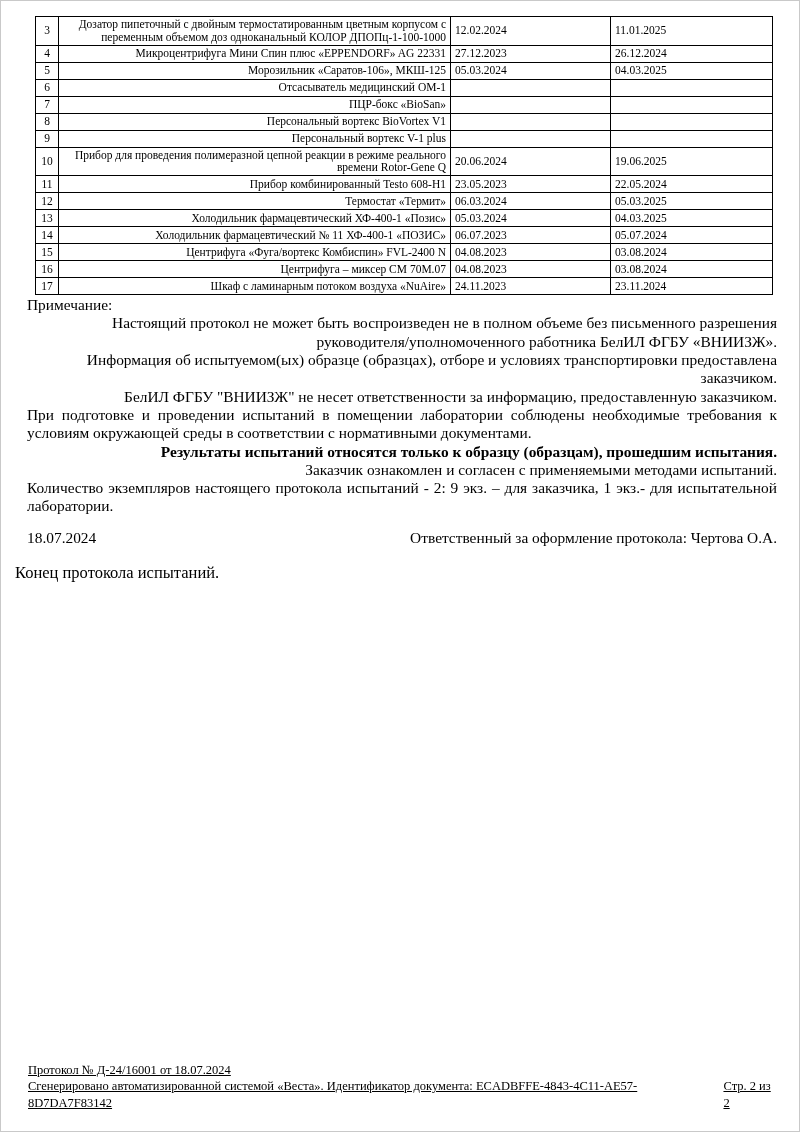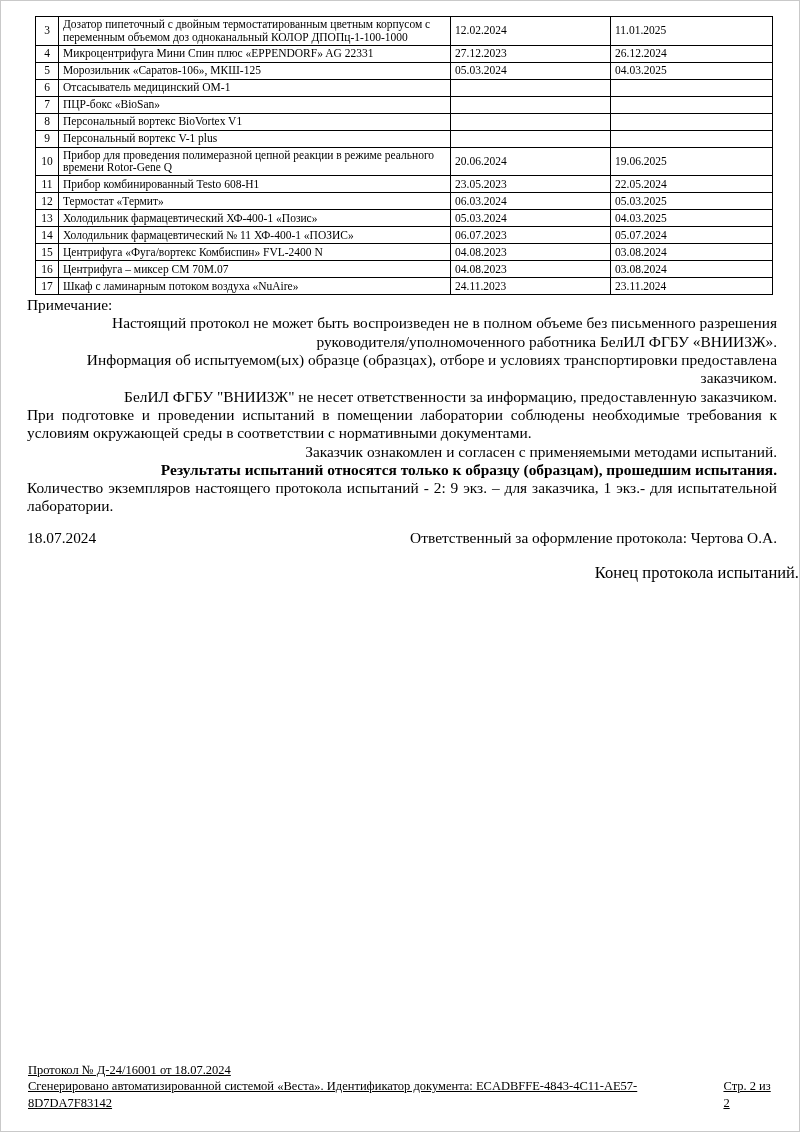--- a/index.html
+++ b/index.html
@@ -32,21 +32,21 @@
   table.equip td {
     border: 1px solid #000;
     font-size: 11.5px;
     line-height: 12.8px;
     padding: 1px 4px;
     vertical-align: middle;
     overflow: hidden;
   }
   table.equip tr { height: 17px; }
   td.num  { text-align: center; padding: 1px 1px; }
-  td.name { text-align: left; margin-left: 18px; }
+  td.name { text-align: right; margin-left: 18px; }
   td.date { text-align: left; }
   
   .notes {
     margin: 1px 0 0 26px;
     width: 750px;
     font-size: 15.4px;
     line-height: 18.3px;
   }
   .note-heading { text-align: left; }
   .para { text-align: right; }
@@ -58,21 +58,20 @@
     width: 750px;
     display: flex;
     justify-content: space-between;
     font-size: 15.4px;
     line-height: 18px;
   }
   .end-line {
     margin: 2px 0 0 14px;
     font-size: 16.5px;
     line-height: 20px;
-    text-align: right;
   }
   
   .footer {
     position: absolute;
     left: 27px;
     right: 20px;
     bottom: 20px;
     font-size: 12.5px;
     line-height: 16.5px;
     text-decoration: underline;
@@ -190,22 +189,22 @@
       </tbody>
   </table>
 
   <div class="notes">
     <div class="note-heading">Примечание:</div>
     <div id="paragraphs">
         <div class="para">Настоящий протокол не может быть воспроизведен не в полном объеме без письменного разрешения руководителя/уполномоченного работника БелИЛ ФГБУ «ВНИИЗЖ».</div>
         <div class="para">Информация об испытуемом(ых) образце (образцах), отборе и условиях транспортировки предоставлена заказчиком.</div>
         <div class="para">БелИЛ ФГБУ "ВНИИЗЖ" не несет ответственности за информацию, предоставленную заказчиком.</div>
         <div class="para justify">При подготовке и проведении испытаний в помещении лаборатории соблюдены необходимые требования к условиям окружающей среды в соответствии с нормативными документами.</div>
+        <div class="para bold">Результаты испытаний относятся только к образцу (образцам), прошедшим испытания.</div>
         <div class="para">Заказчик ознакомлен и согласен с применяемыми методами испытаний.</div>
-        <div class="para bold">Результаты испытаний относятся только к образцу (образцам), прошедшим испытания.</div>
         <div class="para justify">Количество экземпляров настоящего протокола испытаний - 2: 9 экз. – для заказчика, 1 экз.- для испытательной лаборатории.</div>
       </div>
   </div>
 
   <div class="signoff">
     <span>18.07.2024</span>
     <span>Ответственный за оформление протокола: Чертова О.А.</span>
   </div>
 
   <div class="end-line">Конец протокола испытаний.</div>

